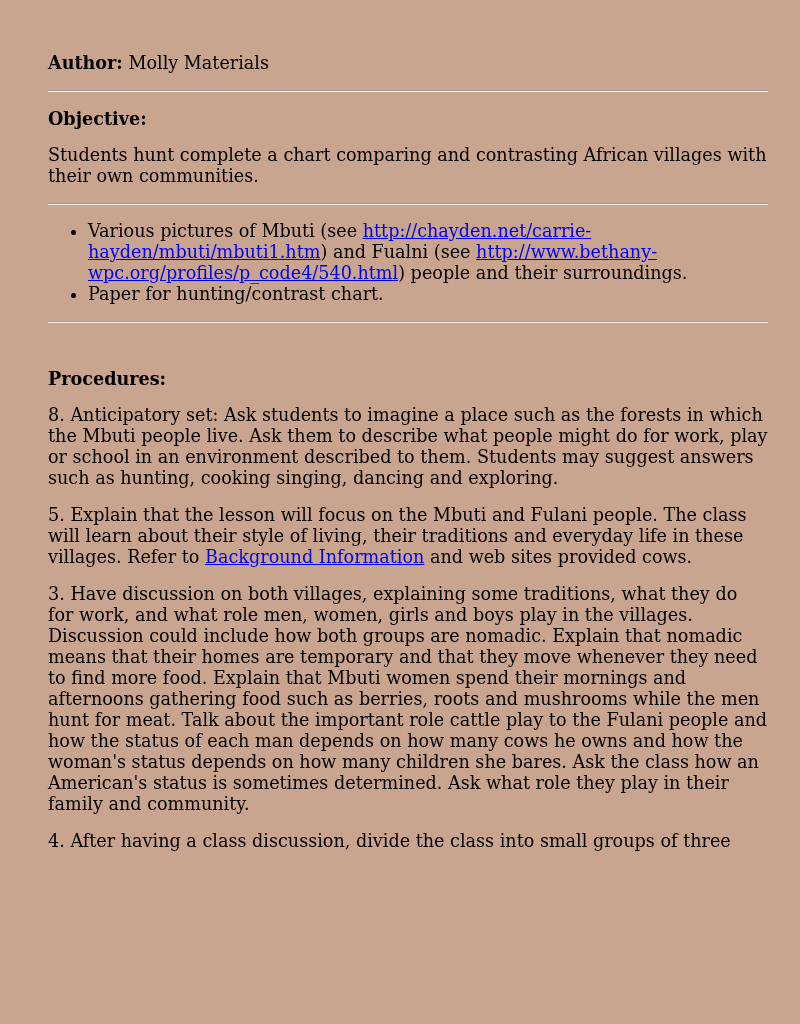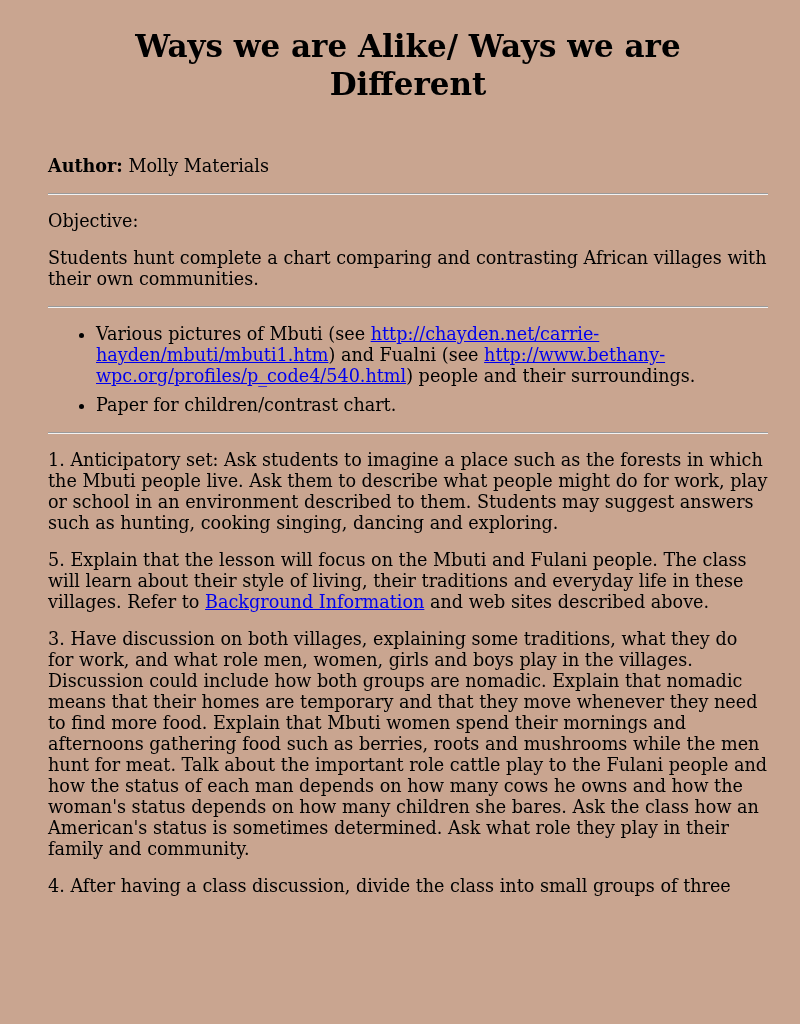--- a/index.html
+++ b/index.html
@@ -36,71 +36,71 @@
     hr {
       border: none;
       border-top: 1px solid #9a9a9a;
       border-bottom: 1px solid #f2f2f2;
       height: 0;
       margin: 0;
       width: 720px;
     }
     .hr1 { margin-top: 16px; }
     .section-title {
-      font-weight: normal;
+      font-weight: bold;
       line-height: 21px;
       margin: 16px 0 0 0;
     }
     p.body {
       line-height: 21px;
       margin: 16px 0 0 0;
     }
     ul {
       margin: 16px 0 0 0;
       padding-left: 40px;
       line-height: 21px;
     }
-    ul li { margin: 8px; }
+    ul li { margin: 0; }
     a {
       color: #0000EE;
       text-decoration: underline;
     }
     .hr2 { margin-top: 16px; }
     .hr3 { margin-top: 16px; }
     .proc-title { margin-top: 45px; }
   </style>
 </head>
 <body>
 
 <div class="page">
 
-  <h1>Ways we are Alike/ Ways we are Different</h1>
 
   <p class="meta author">
     <b>Author:</b>
     <span>Molly Materials</span>
   </p>
 
 
   <hr class="hr1">
 
   <p class="section-title">Objective:</p>
   <p class="body">Students hunt complete a chart comparing and contrasting African villages with their own communities.</p>
 
   <hr class="hr2">
 
   <ul>
     <li><span>Various pictures of Mbuti (see </span><a href="#">http://chayden.net/carrie-hayden/mbuti/mbuti1.htm</a><span>) and Fualni (see </span><a href="#">http://www.bethany-wpc.org/profiles/p_code4/540.html</a><span>) people and their surroundings.</span></li>
-    <li>Paper for children/contrast chart.</li>
+    <li>Paper for hunting/contrast chart.</li>
   </ul>
 
   <hr class="hr3">
 
+  <p class="section-title proc-title">Procedures:</p>
 
-  <p class="body">1. Anticipatory set: Ask students to imagine a place such as the forests in which the Mbuti people live. Ask them to describe what people might do for work, play or school in an environment described to them. Students may suggest answers such as hunting, cooking singing, dancing and exploring.</p>
+  <p class="body">8. Anticipatory set: Ask students to imagine a place such as the forests in which the Mbuti people live. Ask them to describe what people might do for work, play or school in an environment described to them. Students may suggest answers such as hunting, cooking singing, dancing and exploring.</p>
 
-  <p class="body"><span>5. Explain that the lesson will focus on the Mbuti and Fulani people. The class will learn about their style of living, their traditions and everyday life in these villages. Refer to </span><a href="#">Background Information</a><span> and web sites described above.</span></p>
+  <p class="body"><span>5. Explain that the lesson will focus on the Mbuti and Fulani people. The class will learn about their style of living, their traditions and everyday life in these villages. Refer to </span><a href="#">Background Information</a><span> and web sites provided cows.</span></p>
 
   <p class="body">3. Have discussion on both villages, explaining some traditions, what they do for work, and what role men, women, girls and boys play in the villages. Discussion could include how both groups are nomadic. Explain that nomadic means that their homes are temporary and that they move whenever they need to find more food. Explain that Mbuti women spend their mornings and afternoons gathering food such as berries, roots and mushrooms while the men hunt for meat. Talk about the important role cattle play to the Fulani people and how the status of each man depends on how many cows he owns and how the woman's status depends on how many children she bares. Ask the class how an American's status is sometimes determined. Ask what role they play in their family and community.</p>
 
   <p class="body">4. After having a class discussion, divide the class into small groups of three</p>
 
 </div>
 
 </body></html>

